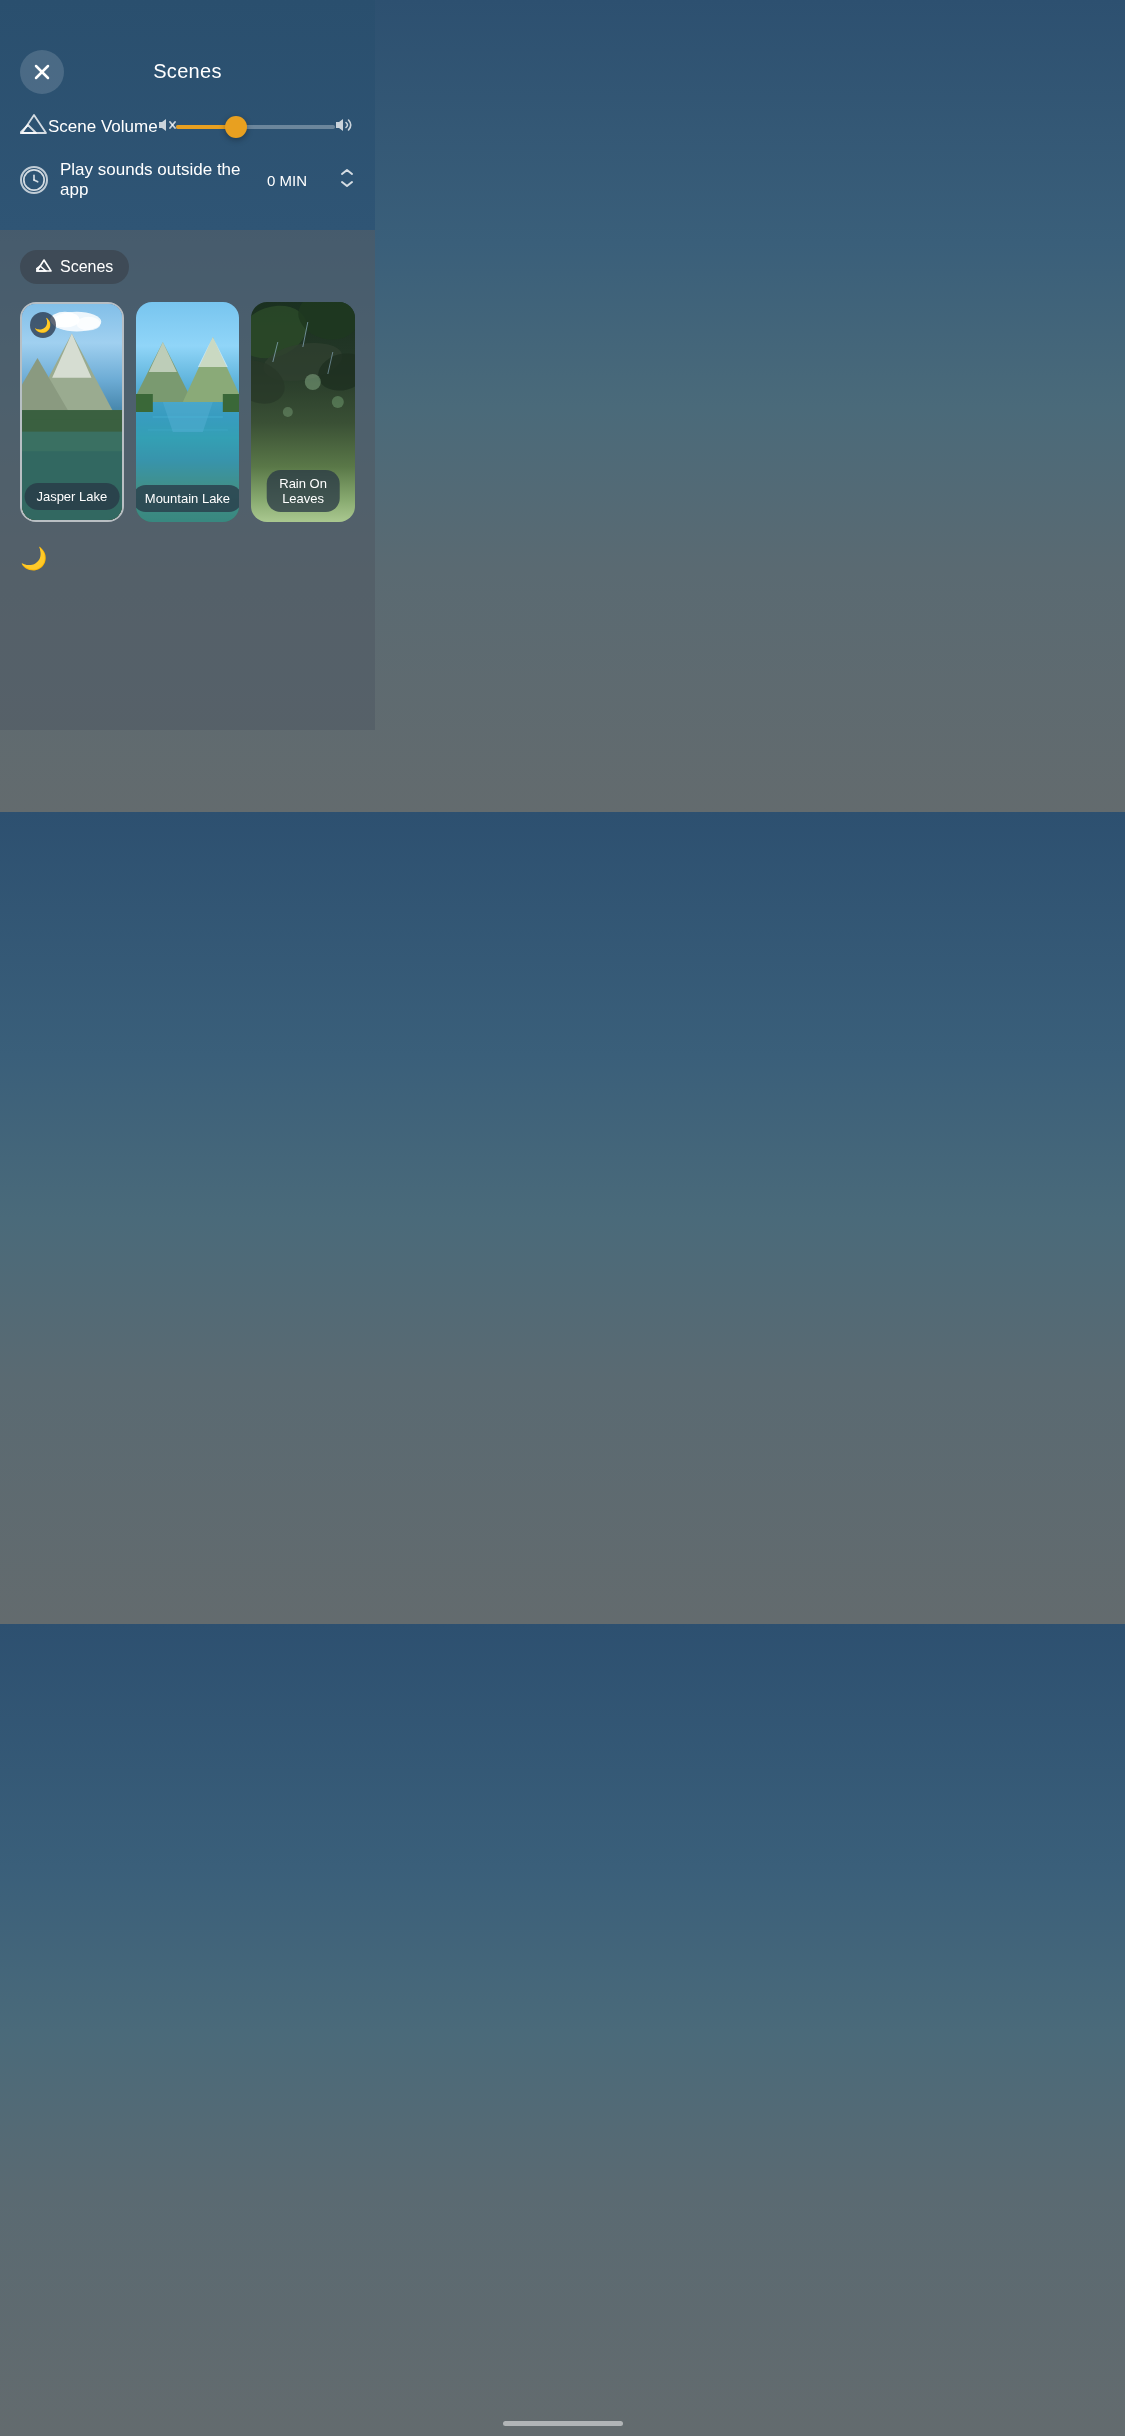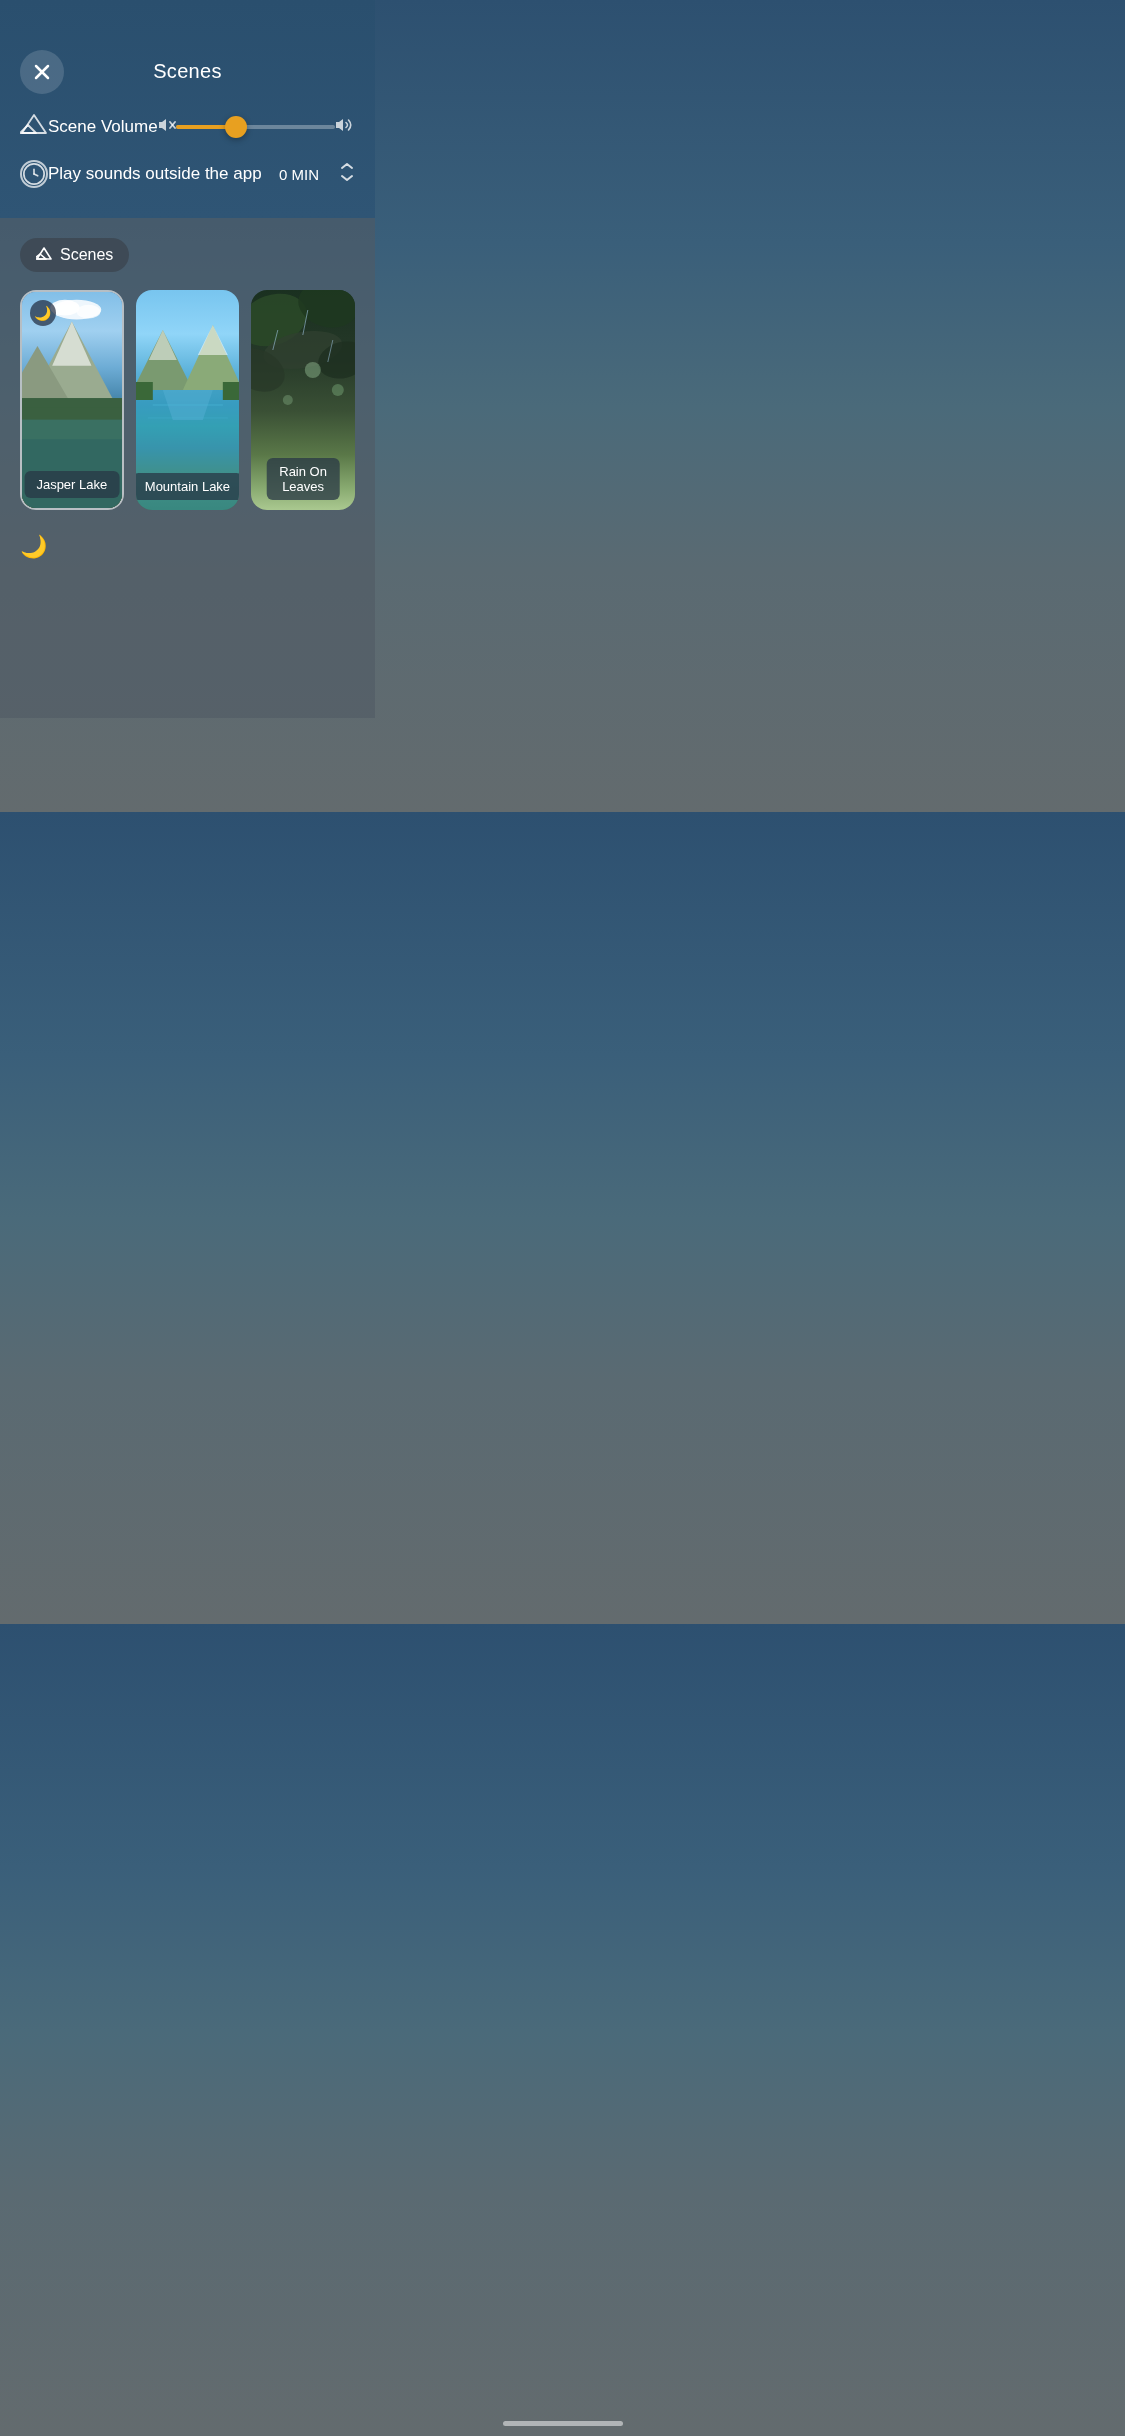--- a/index.html
+++ b/index.html
@@ -103,20 +103,21 @@
       height: 22px;
       border-radius: 50%;
       background: #e8a020;
       box-shadow: 0 2px 6px rgba(0,0,0,0.3);
     }
 
     
     .timer-row {
       display: flex;
       align-items: center;
+      gap: 12px;
     }
 
     .clock-icon-wrap {
       width: 28px;
       height: 28px;
       border: 2px solid rgba(255,255,255,0.7);
       border-radius: 50%;
       display: flex;
       align-items: center;
       justify-content: center;
@@ -209,21 +210,21 @@
       justify-content: center;
       font-size: 14px;
     }
 
     .scene-card-label {
       position: absolute;
       bottom: 10px;
       left: 50%;
       transform: translateX(-50%);
       background: rgba(40,55,70,0.75);
-      border-radius: 6px;
+      border-radius: 14px;
       padding: 6px 12px;
       color: white;
       font-size: 13px;
       font-weight: 500;
       text-align: center;
       white-space: nowrap;
       min-width: 70%;
     }
 
     .scene-card-last .scene-card-label {

